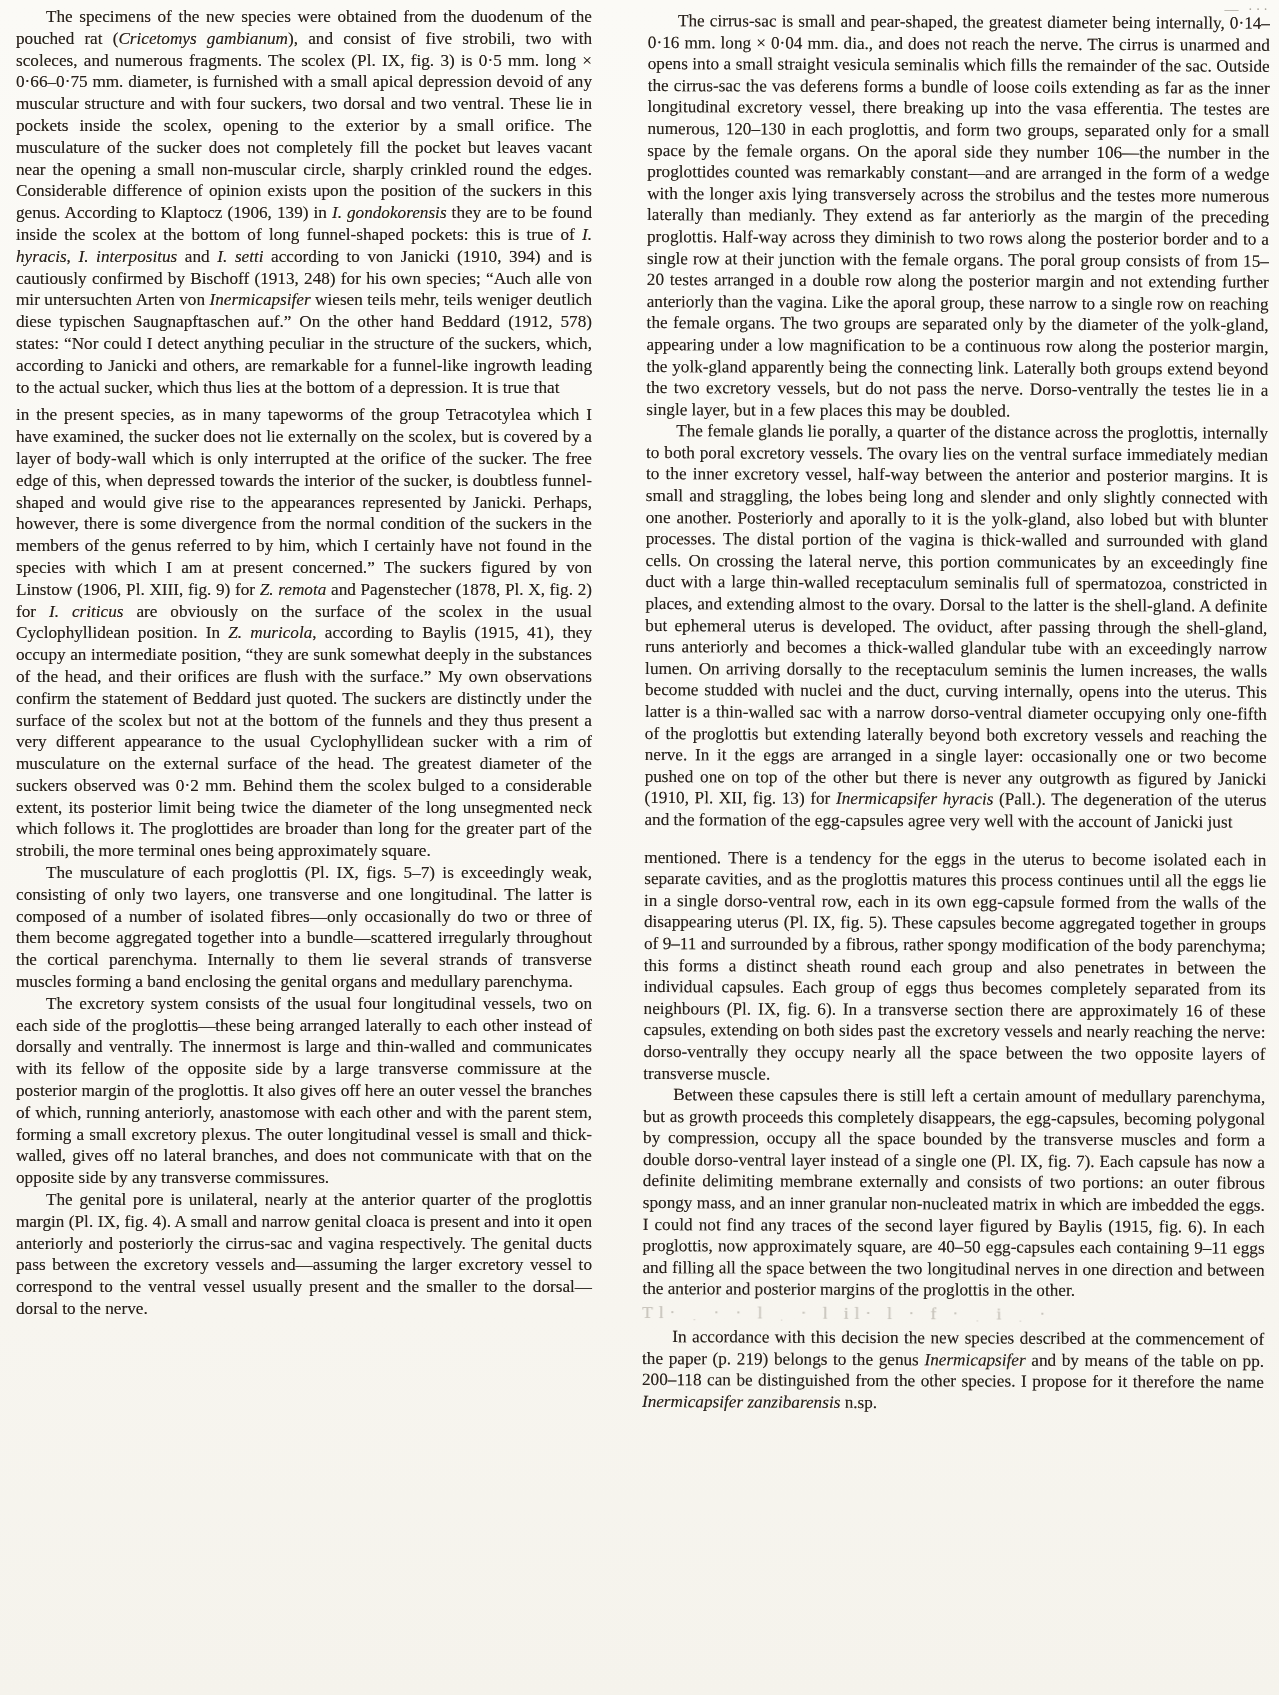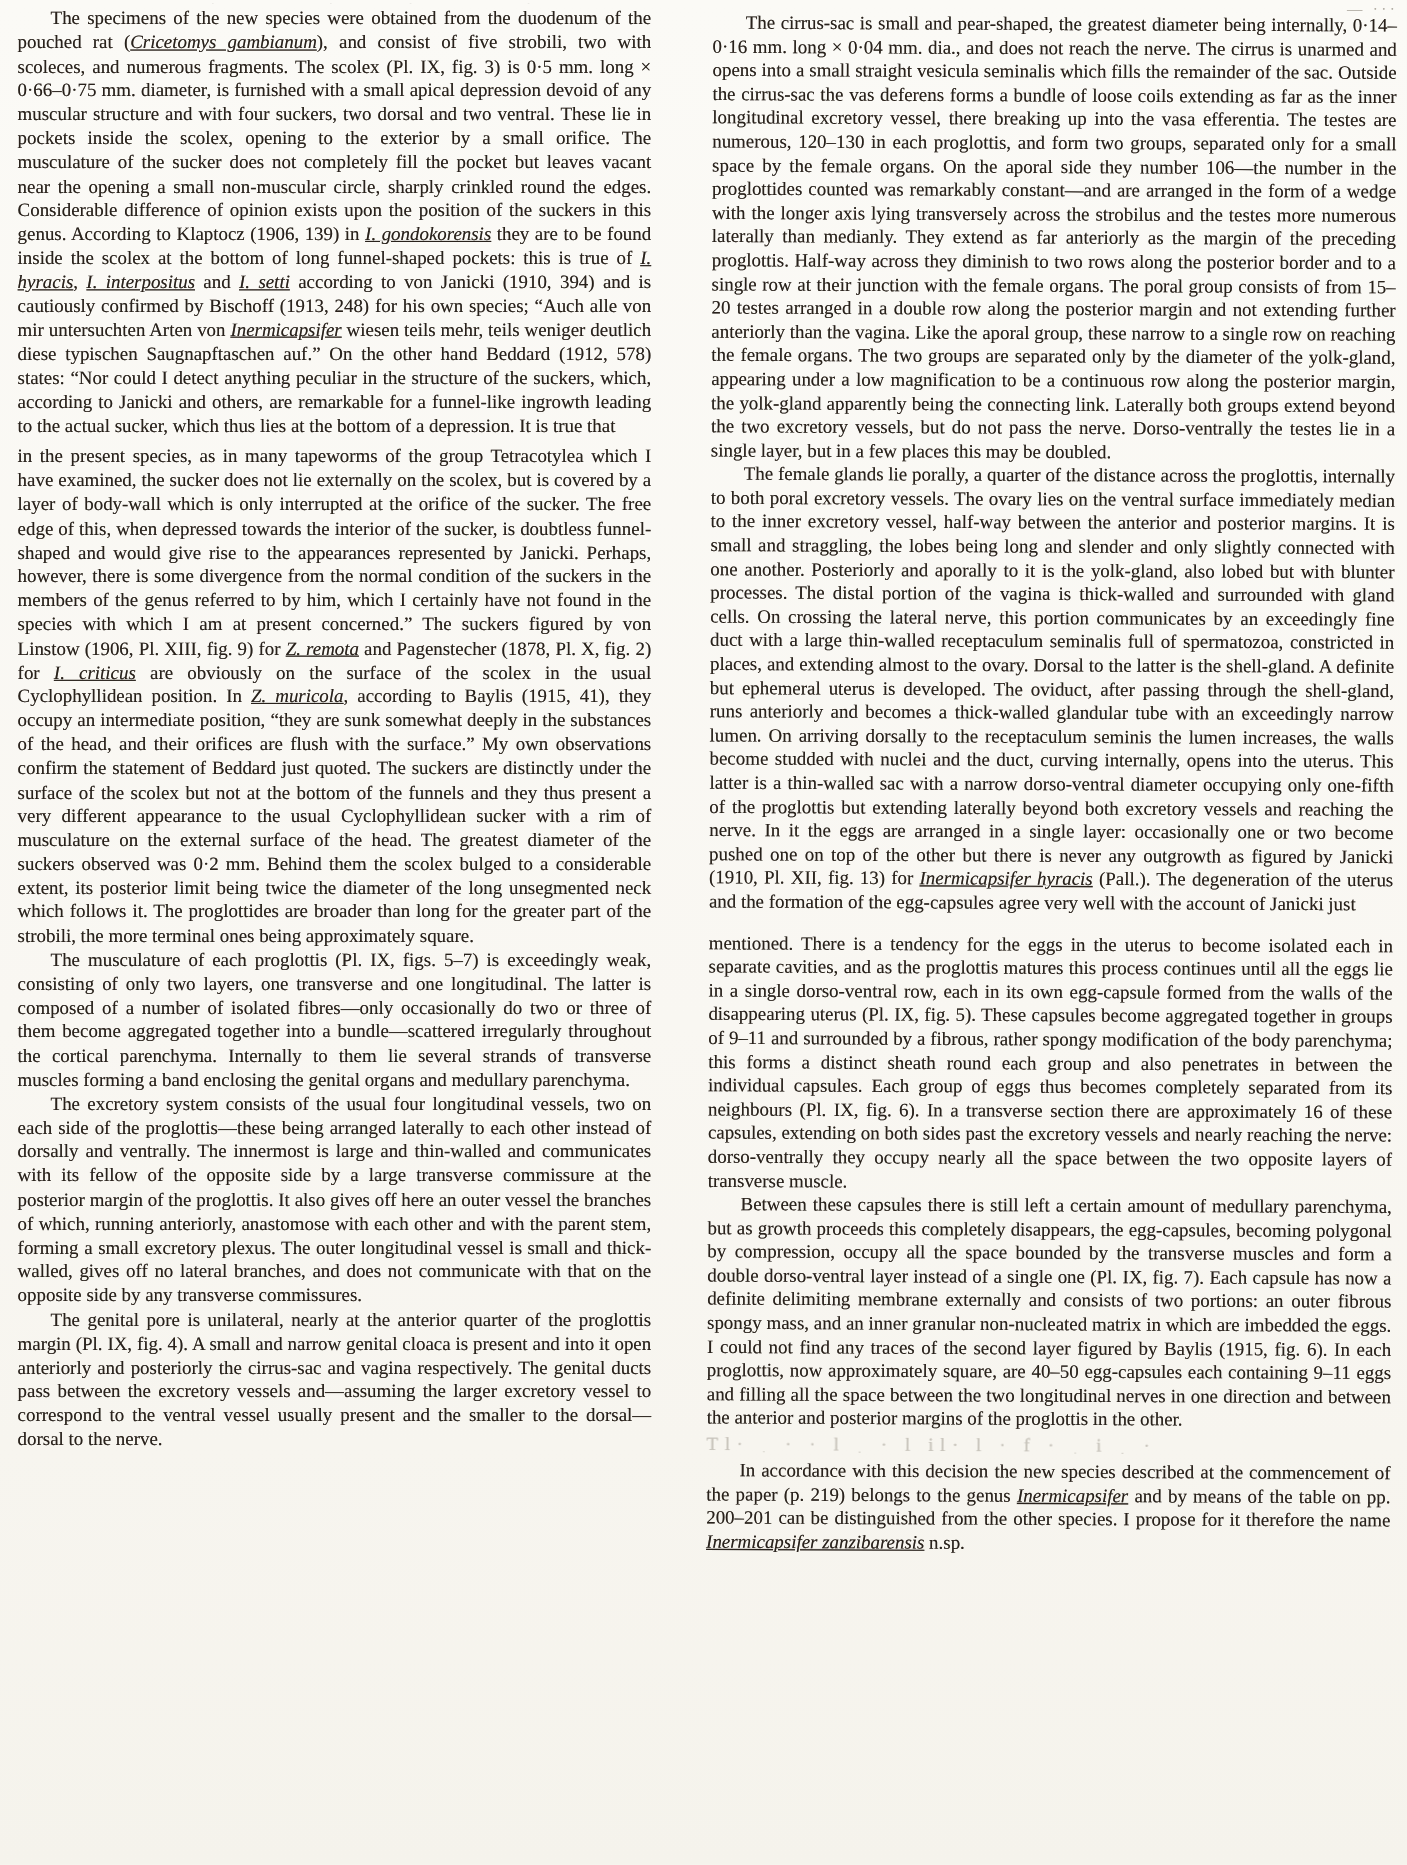--- a/index.html
+++ b/index.html
@@ -27,21 +27,21 @@
   .col-right {
     left: 648px; top: 10px; width: 622px;
     font-size: 17.2px; line-height: 21.6px;
     transform: rotate(0.25deg);
     transform-origin: top left;
   }
   p.block { margin: 0; }
   p.indent { text-indent: 30px; }
   p.gap-sm { margin-top: 6px; }
   p.gap-md { margin-top: 16px; }
-  em { font-style: italic; text-decoration: underline; }
+  em { font-style: italic; }
   p.faded {
     color: #9d978b;
     opacity: 0.5;
     filter: blur(0.5px);
     letter-spacing: 6px;
     margin-top: 2px;
     text-align: left;
     overflow: hidden;
     white-space: nowrap;
     height: 18px;
@@ -80,15 +80,15 @@
       <p class="block indent"><span>The musculature of each proglottis (Pl. IX, figs. 5–7) is exceedingly weak, consisting of only two layers, one transverse and one longitudinal. The latter is composed of a number of isolated fibres—only occasionally do two or three of them become aggregated together into a bundle—scattered irregularly throughout the cortical parenchyma. Internally to them lie several strands of transverse muscles forming a band enclosing the genital organs and medullary parenchyma.</span></p>
       <p class="block indent"><span>The excretory system consists of the usual four longitudinal vessels, two on each side of the proglottis—these being arranged laterally to each other instead of dorsally and ventrally. The innermost is large and thin-walled and communicates with its fellow of the opposite side by a large transverse commissure at the posterior margin of the proglottis. It also gives off here an outer vessel the branches of which, running anteriorly, anastomose with each other and with the parent stem, forming a small excretory plexus. The outer longitudinal vessel is small and thick-walled, gives off no lateral branches, and does not communicate with that on the opposite side by any transverse commissures.</span></p>
       <p class="block indent"><span>The genital pore is unilateral, nearly at the anterior quarter of the proglottis margin (Pl. IX, fig. 4). A small and narrow genital cloaca is present and into it open anteriorly and posteriorly the cirrus-sac and vagina respectively. The genital ducts pass between the excretory vessels and—assuming the larger excretory vessel to correspond to the ventral vessel usually present and the smaller to the dorsal—dorsal to the nerve.</span></p>
     </div>
   <div class="col col-right">
       <p class="block indent"><span>The cirrus-sac is small and pear-shaped, the greatest diameter being internally, 0·14–0·16 mm. long × 0·04 mm. dia., and does not reach the nerve. The cirrus is unarmed and opens into a small straight vesicula seminalis which fills the remainder of the sac. Outside the cirrus-sac the vas deferens forms a bundle of loose coils extending as far as the inner longitudinal excretory vessel, there breaking up into the vasa efferentia. The testes are numerous, 120–130 in each proglottis, and form two groups, separated only for a small space by the female organs. On the aporal side they number 106—the number in the proglottides counted was remarkably constant—and are arranged in the form of a wedge with the longer axis lying transversely across the strobilus and the testes more numerous laterally than medianly. They extend as far anteriorly as the margin of the preceding proglottis. Half-way across they diminish to two rows along the posterior border and to a single row at their junction with the female organs. The poral group consists of from 15–20 testes arranged in a double row along the posterior margin and not extending further anteriorly than the vagina. Like the aporal group, these narrow to a single row on reaching the female organs. The two groups are separated only by the diameter of the yolk-gland, appearing under a low magnification to be a continuous row along the posterior margin, the yolk-gland apparently being the connecting link. Laterally both groups extend beyond the two excretory vessels, but do not pass the nerve. Dorso-ventrally the testes lie in a single layer, but in a few places this may be doubled.</span></p>
       <p class="block indent"><span>The female glands lie porally, a quarter of the distance across the proglottis, internally to both poral excretory vessels. The ovary lies on the ventral surface immediately median to the inner excretory vessel, half-way between the anterior and posterior margins. It is small and straggling, the lobes being long and slender and only slightly connected with one another. Posteriorly and aporally to it is the yolk-gland, also lobed but with blunter processes. The distal portion of the vagina is thick-walled and surrounded with gland cells. On crossing the lateral nerve, this portion communicates by an exceedingly fine duct with a large thin-walled receptaculum seminalis full of spermatozoa, constricted in places, and extending almost to the ovary. Dorsal to the latter is the shell-gland. A definite but ephemeral uterus is developed. The oviduct, after passing through the shell-gland, runs anteriorly and becomes a thick-walled glandular tube with an exceedingly narrow lumen. On arriving dorsally to the receptaculum seminis the lumen increases, the walls become studded with nuclei and the duct, curving internally, opens into the uterus. This latter is a thin-walled sac with a narrow dorso-ventral diameter occupying only one-fifth of the proglottis but extending laterally beyond both excretory vessels and reaching the nerve. In it the eggs are arranged in a single layer: occasionally one or two become pushed one on top of the other but there is never any outgrowth as figured by Janicki (1910, Pl. XII, fig. 13) for </span><em>Inermicapsifer hyracis</em><span> (Pall.). The degeneration of the uterus and the formation of the egg-capsules agree very well with the account of Janicki just</span></p>
       <p class="block gap-md"><span>mentioned. There is a tendency for the eggs in the uterus to become isolated each in separate cavities, and as the proglottis matures this process continues until all the eggs lie in a single dorso-ventral row, each in its own egg-capsule formed from the walls of the disappearing uterus (Pl. IX, fig. 5). These capsules become aggregated together in groups of 9–11 and surrounded by a fibrous, rather spongy modification of the body parenchyma; this forms a distinct sheath round each group and also penetrates in between the individual capsules. Each group of eggs thus becomes completely separated from its neighbours (Pl. IX, fig. 6). In a transverse section there are approximately 16 of these capsules, extending on both sides past the excretory vessels and nearly reaching the nerve: dorso-ventrally they occupy nearly all the space between the two opposite layers of transverse muscle.</span></p>
       <p class="block indent"><span>Between these capsules there is still left a certain amount of medullary parenchyma, but as growth proceeds this completely disappears, the egg-capsules, becoming polygonal by compression, occupy all the space bounded by the transverse muscles and form a double dorso-ventral layer instead of a single one (Pl. IX, fig. 7). Each capsule has now a definite delimiting membrane externally and consists of two portions: an outer fibrous spongy mass, and an inner granular non-nucleated matrix in which are imbedded the eggs. I could not find any traces of the second layer figured by Baylis (1915, fig. 6). In each proglottis, now approximately square, are 40–50 egg-capsules each containing 9–11 eggs and filling all the space between the two longitudinal nerves in one direction and between the anterior and posterior margins of the proglottis in the other.</span></p>
       <p class="block faded"><span>Tl· ˌ · ·  l ˌ  ·  l il· l  ·  f  ·   ˌ i ˌ ·</span></p>
-      <p class="block indent after-faded"><span>In accordance with this decision the new species described at the commencement of the paper (p. 219) belongs to the genus </span><em>Inermicapsifer</em><span> and by means of the table on pp. 200–201 can be distinguished from the other species. I propose for it therefore the name </span><em>Inermicapsifer zanzibarensis</em><span> n.sp.</span></p>
+      <p class="block indent after-faded"><span>In accordance with this decision the new species described at the commencement of the paper (p. 219) belongs to the genus </span><em>Inermicapsifer</em><span> and by means of the table on pp. 200–118 can be distinguished from the other species. I propose for it therefore the name </span><em>Inermicapsifer zanzibarensis</em><span> n.sp.</span></p>
     </div>
 </div>
 
 </body></html>

